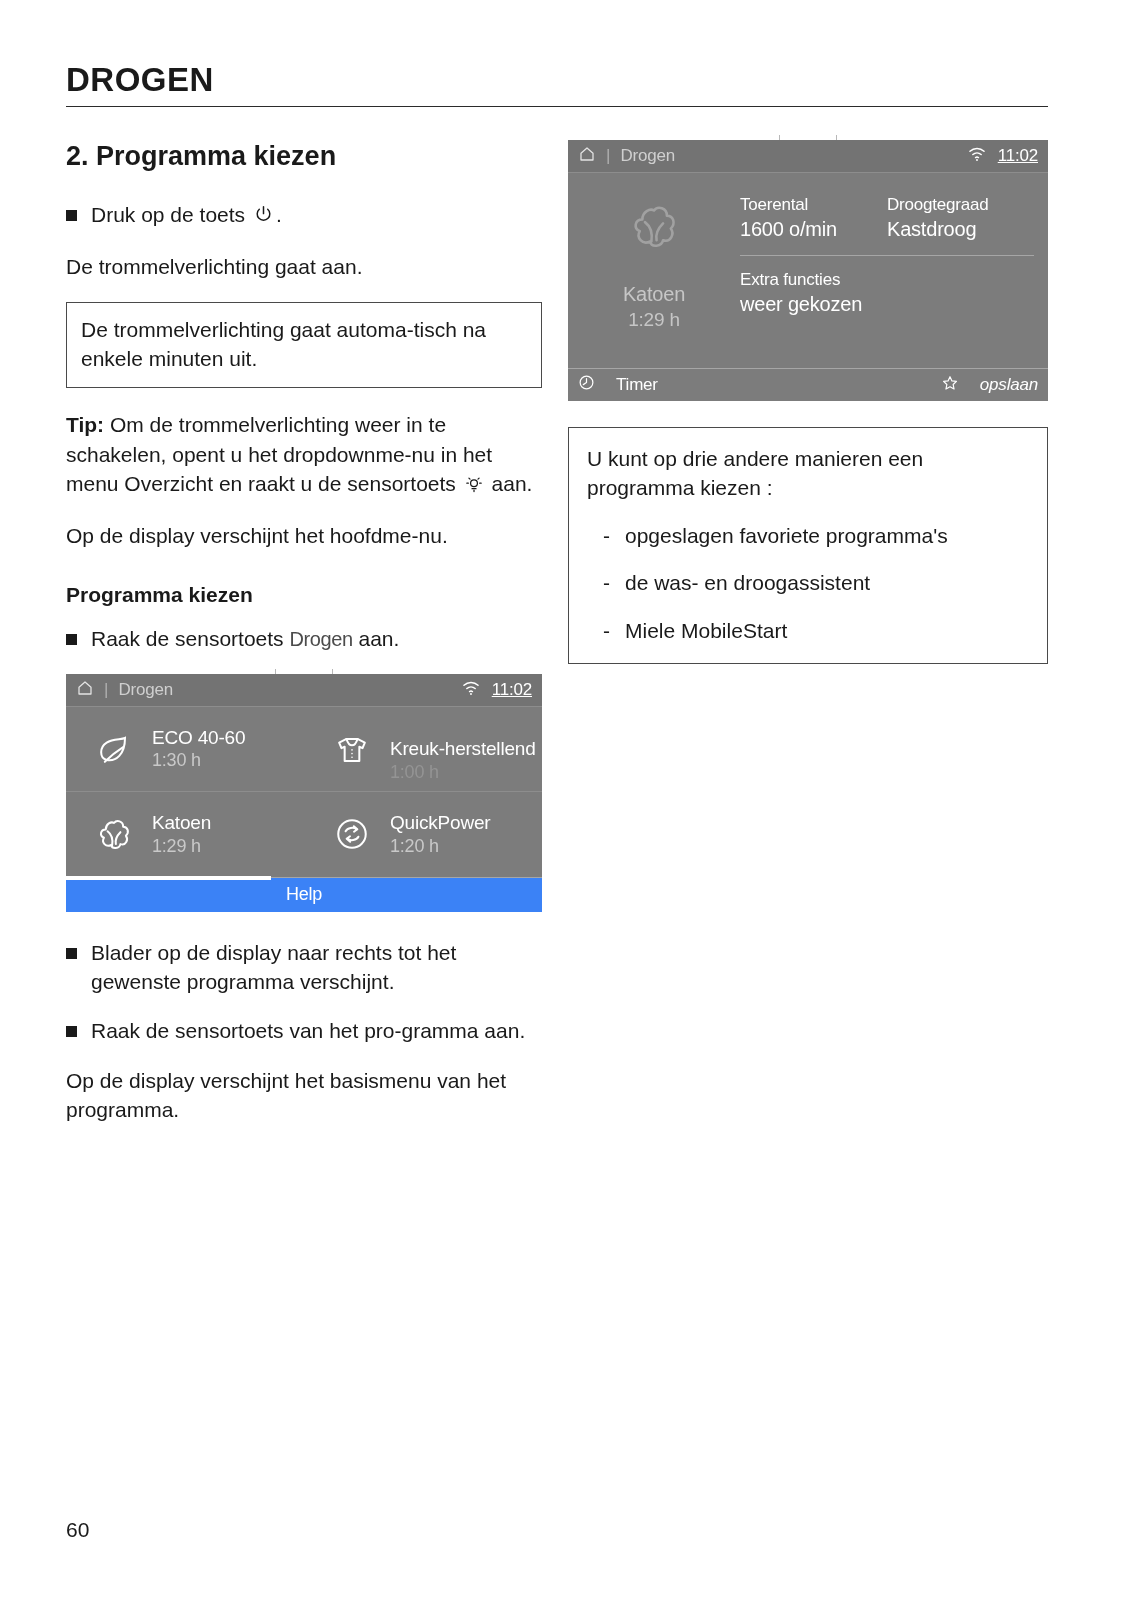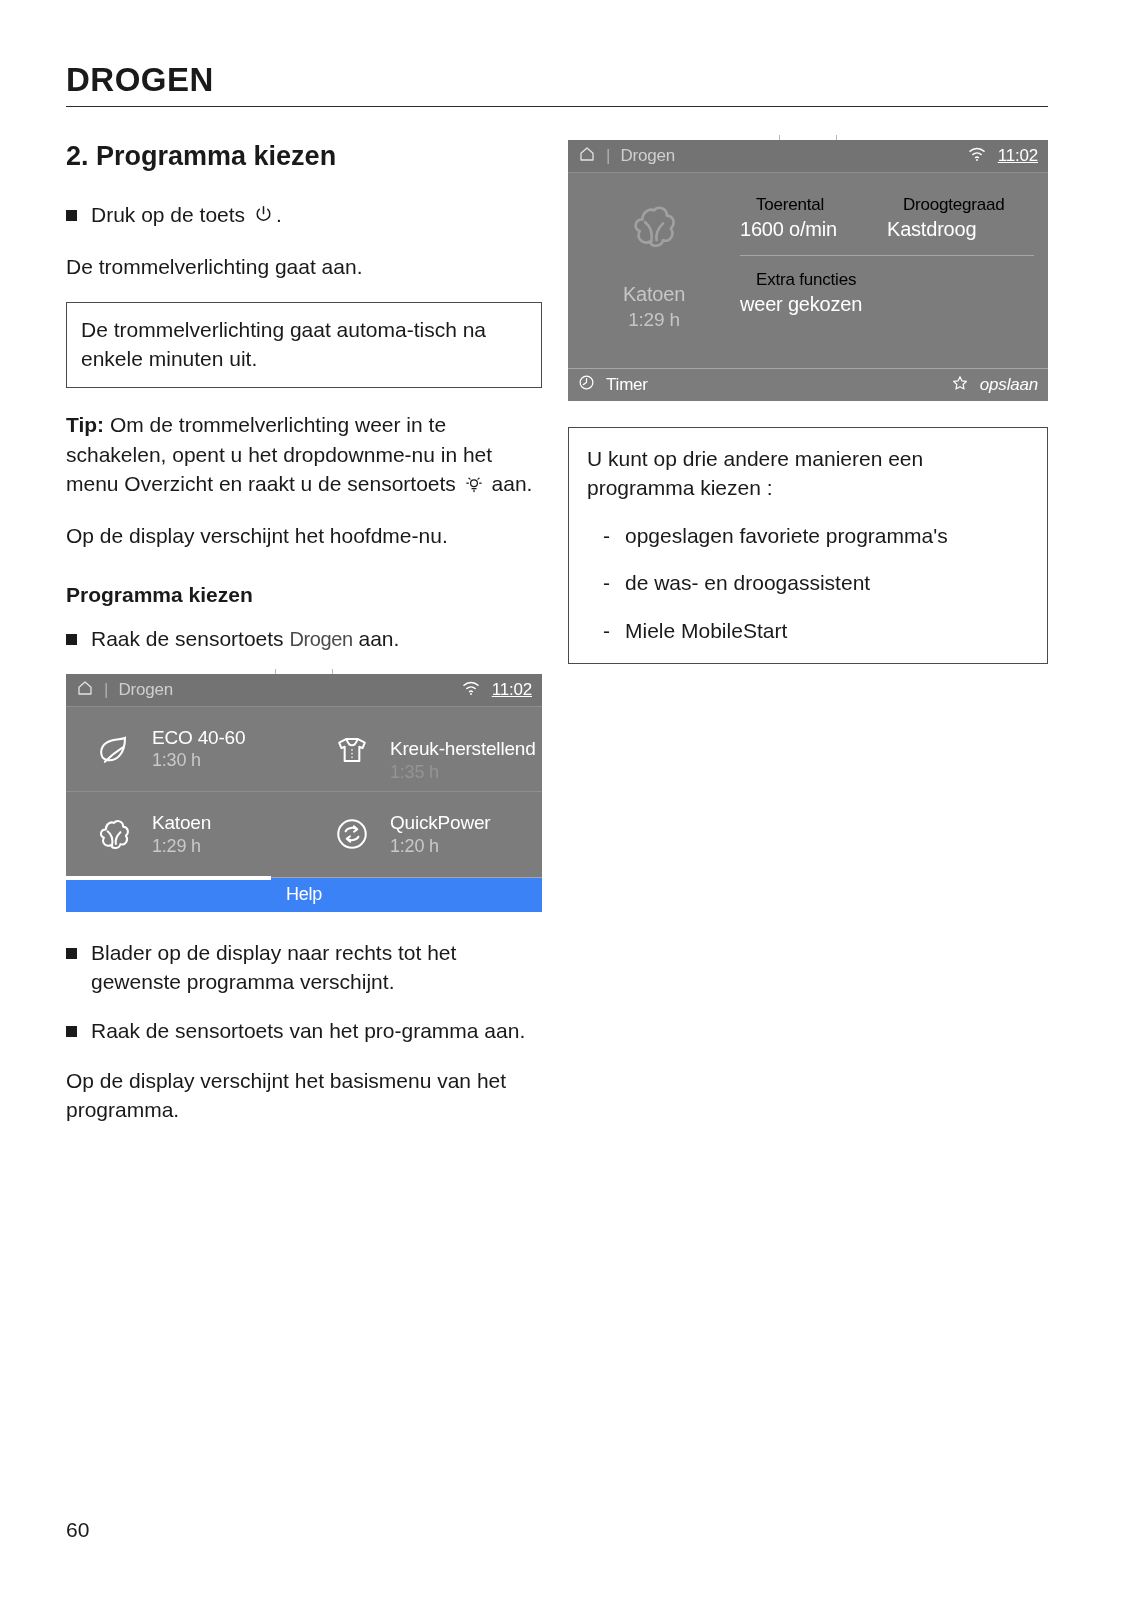--- a/index.html
+++ b/index.html
@@ -272,42 +272,41 @@
     padding: 22px 14px 0 0;
   }
   .dm-row {
     display: flex;
   }
   .dm-row.rowtop { padding-bottom: 14px; border-bottom: 1px solid #a6a6a6; }
   .dm-row.rowbot { padding-top: 14px; gap: 29px; }
   .dm-field { flex: 1 1 50%; }
   .dm-label {
     font-size: 17px;
-    color: #000000;
+    color: #ffffff;
     letter-spacing: -0.2px;
     margin-bottom: 3px;
-    margin-left: 16px;
   }
   .dm-value {
     font-size: 20px;
     color: #ffffff;
     letter-spacing: -0.2px;
   }
   .disp-footer2 {
     height: 32px;
     background: #7c7c7c;
     border-top: 1px solid #a6a6a6;
     display: flex;
     align-items: center;
     padding: 0 10px;
   }
   .ft-item {
     display: flex;
     align-items: center;
-    gap: 11px;
+    gap: 21px;
     font-size: 17px;
     color: #ffffff;
     letter-spacing: -0.2px;
   }
   .ft-item.right { margin-left: auto; font-style: italic; }
 
   
   .info-box {
     border: 1.4px solid #4a4a4a;
     padding: 16px 18px 18px 18px;
@@ -446,21 +445,21 @@
             <svg width="44" height="44" viewBox="0 0 48 48" fill="none" stroke="#ffffff" stroke-width="2.2" stroke-linejoin="round" stroke-linecap="round">
               <path d="M18 13 L10 17 L12.5 23 L16 21.5 L16 37 L32 37 L32 21.5 L35.5 23 L38 17 L30 13 Z"></path>
               <path d="M18 13 C19.5 18 22 20 24 20 C26 20 28.5 18 30 13"></path>
               <circle cx="24" cy="25" r="0.9" fill="#ffffff" stroke="none"></circle>
               <circle cx="24" cy="29" r="0.9" fill="#ffffff" stroke="none"></circle>
               <circle cx="24" cy="33" r="0.9" fill="#ffffff" stroke="none"></circle>
             </svg>
           </span>
           <span class="tile-text overlap">
             <span class="tile-name">Kreuk-herstellend</span>
-            <span class="tile-time">1:35  h</span>
+            <span class="tile-time">1:00  h</span>
           </span>
         </div>
 
         <div class="disp-tile row2">
           <span class="tile-icon">
             <svg width="44" height="44" viewBox="0 0 48 48" fill="none" stroke="#ffffff" stroke-width="2.2" stroke-linejoin="round" stroke-linecap="round">
               <path d="M24 12 C27 8 34 10 34 16 C39 16 41 22 37 26 C40 30 37 37 31 35 C30 40 22 41 21 36 C15 39 10 33 13 28 C8 26 9 19 15 19 C15 13 21 10 24 12 Z"></path>
               <path d="M17 21 C21 24 23 29 22 36"></path>
               <path d="M31 22 C27 26 25 30 26 35"></path>
             </svg>

